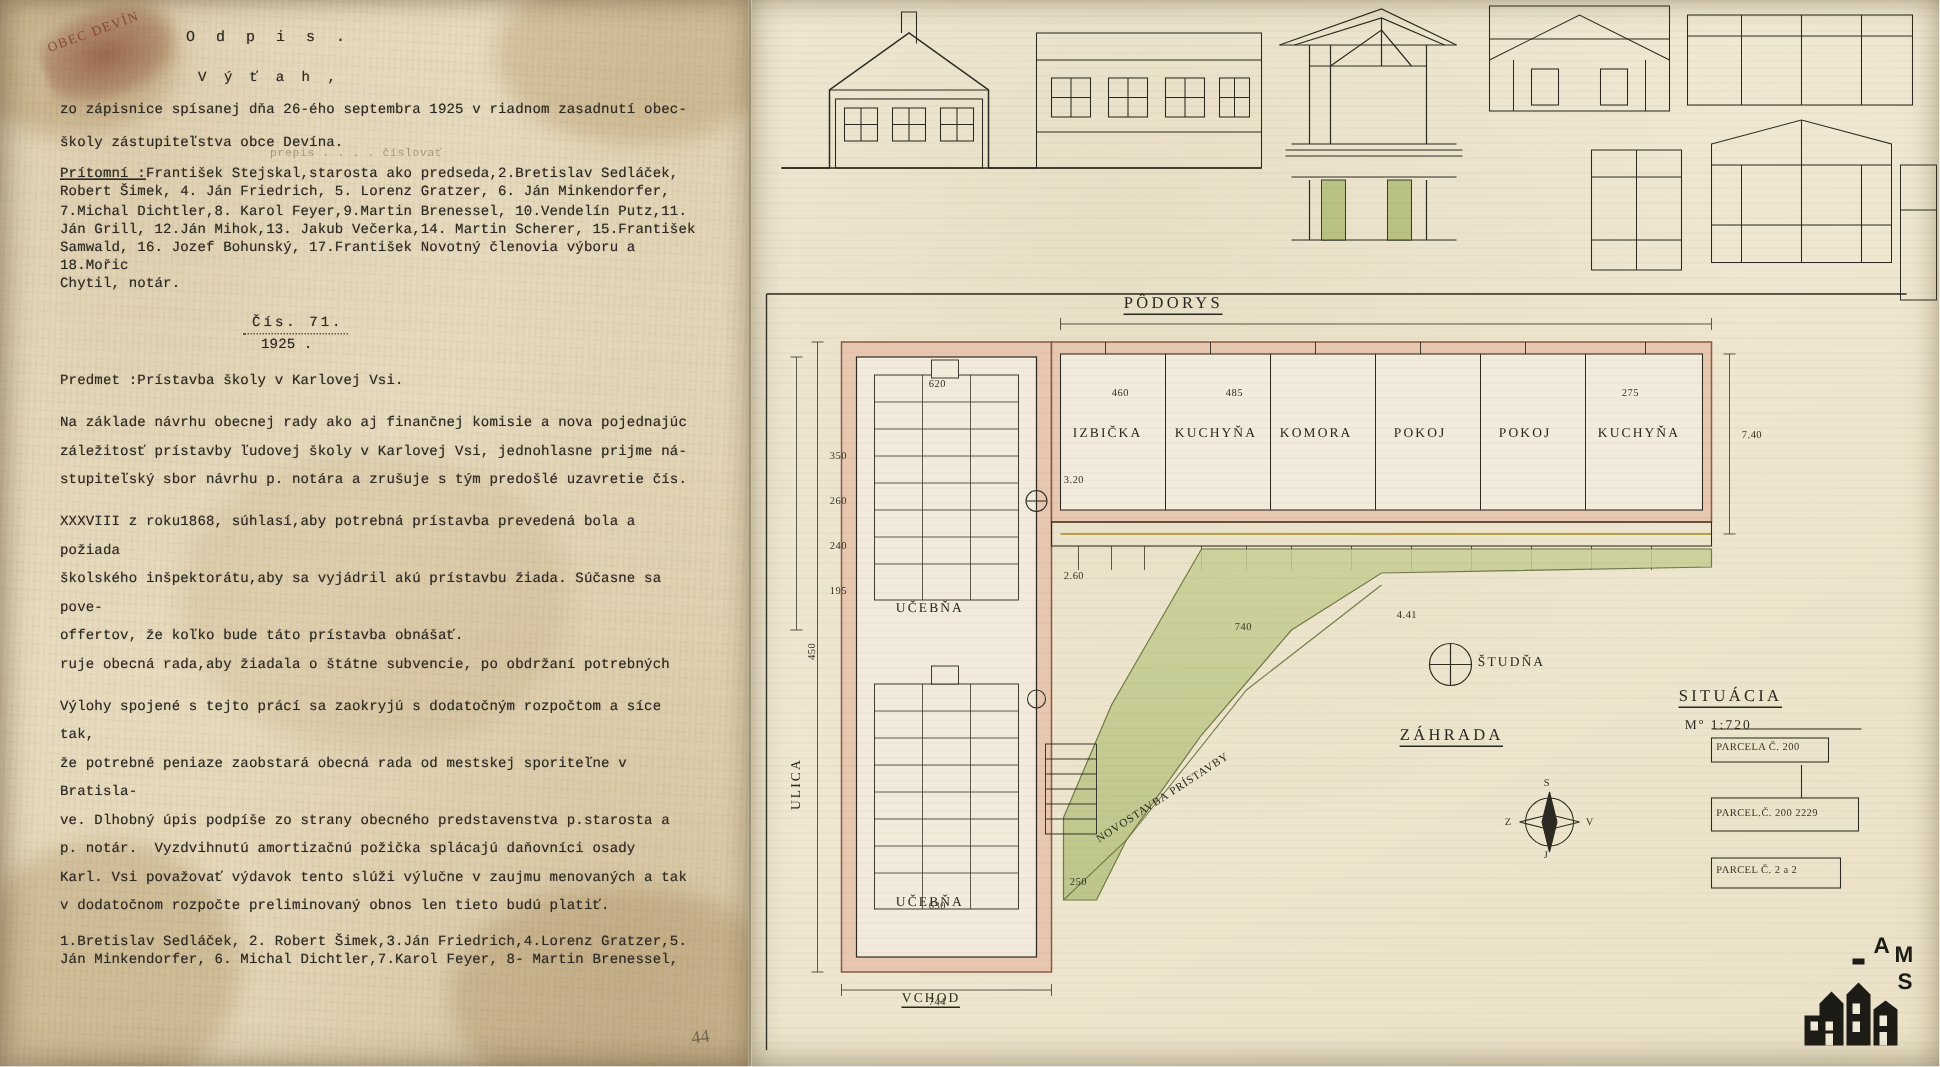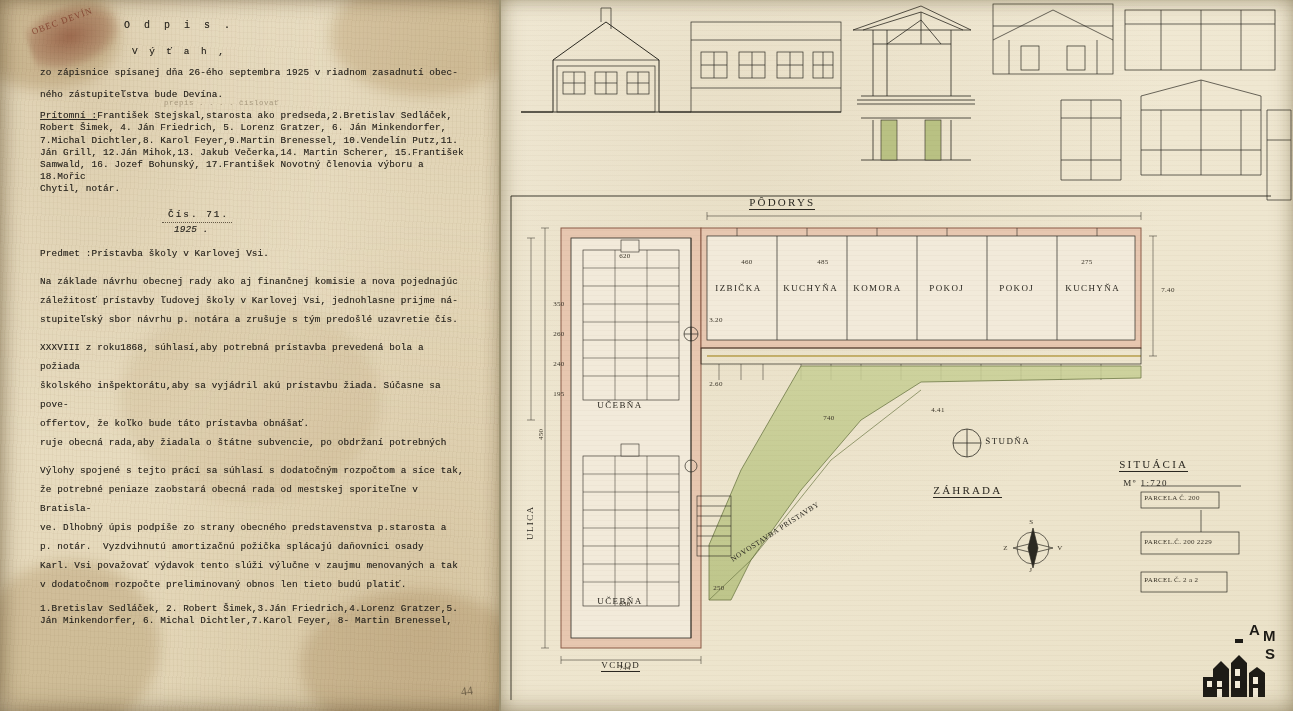--- a/index.html
+++ b/index.html
@@ -111,24 +111,24 @@
   }
   .cis {
     margin: 14px 0 0 128px;
     letter-spacing: 2px;
   }
   .cis-rule {
     margin: 1px 0 0 122px;
     width: 70px;
     border-bottom: 1px dotted rgba(60,50,35,.75);
   }
-  .rok { margin: 1px 0 12px 134px; font-style: italic; }
+  .rok { margin: 1px 0 12px 134px; }
   .faint-line {
     position: absolute;
-    left: 164px;
+    left: 180px;
     top: 99px;
     width: 300px;
     height: 10px;
     font-family: "Liberation Mono", monospace;
     font-size: 7.5px;
     color: rgba(90,75,50,0.45);
     letter-spacing: .5px;
   }
   .corner-mark {
     position: absolute;
@@ -209,21 +209,21 @@
     <div class="faint-line">prepis . . . . číslovať</div>
 
     <div class="doc-text">
 
       <div class="hdr-odpis">O d p i s .</div>
 
       <div class="hdr-vytah">V ý ť a h ,</div>
 
       <div class="blk">
         <div class="ln">zo zápisnice spísanej dňa 26-ého septembra 1925 v riadnom zasadnutí obec-</div>
-        <div class="ln" style="margin-top:10px">ného zástupiteľstva bude Devína.</div>
+        <div class="ln" style="margin-top:10px">školy zástupiteľstva obce Devína.</div>
       </div>
 
       <div class="blk" style="">
         <div class="ln"><span class="ul">Prítomní :</span><span>František Stejskal,starosta ako predseda,2.Bretislav Sedláček,</span></div>
         <div class="ln">Robert Šimek, 4. Ján Friedrich, 5. Lorenz Gratzer, 6. Ján Minkendorfer,</div>
         <div class="ln">7.Michal Dichtler,8. Karol Feyer,9.Martin Brenessel, 10.Vendelín Putz,11.</div>
         <div class="ln">Ján Grill, 12.Ján Mihok,13. Jakub Večerka,14. Martin Scherer, 15.František</div>
         <div class="ln">Samwald, 16. Jozef Bohunský, 17.František Novotný členovia výboru a 18.Mořic</div>
         <div class="ln">Chytil, notár.</div>
       </div>
@@ -241,21 +241,21 @@
       </div>
 
       <div class="blk" style="margin-top:6px;line-height:19px">
         <div class="ln">XXXVIII z roku1868, súhlasí,aby potrebná prístavba prevedená bola a požiada</div>
         <div class="ln">školského inšpektorátu,aby sa vyjádril akú prístavbu žiada. Súčasne sa pove-</div>
         <div class="ln">offertov, že koľko bude táto prístavba obnášať.</div>
         <div class="ln">ruje obecná rada,aby žiadala o štátne subvencie, po obdržaní potrebných</div>
       </div>
 
       <div class="blk" style="margin-top:6px;line-height:19px">
-        <div class="ln">Výlohy spojené s tejto prácí sa súhlasí s dodatočným rozpočtom a síce tak,</div>
+        <div class="ln">Výlohy spojené s tejto prácí sa zaokryjú s dodatočným rozpočtom a síce tak,</div>
         <div class="ln">že potrebné peniaze zaobstará obecná rada od mestskej sporiteľne v Bratisla-</div>
         <div class="ln">ve. Dlhobný úpis podpíše zo strany obecného predstavenstva p.starosta a</div>
         <div class="ln">p. notár.  Vyzdvihnutú amortizačnú požička splácajú daňovníci osady</div>
         <div class="ln">Karl. Vsi považovať výdavok tento slúži výlučne v zaujmu menovaných a tak</div>
         <div class="ln">v dodatočnom rozpočte preliminovaný obnos len tieto budú platiť.</div>
       </div>
 
 
       <div class="blk tight">
         <div class="ln">1.Bretislav Sedláček, 2. Robert Šimek,3.Ján Friedrich,4.Lorenz Gratzer,5.</div>

